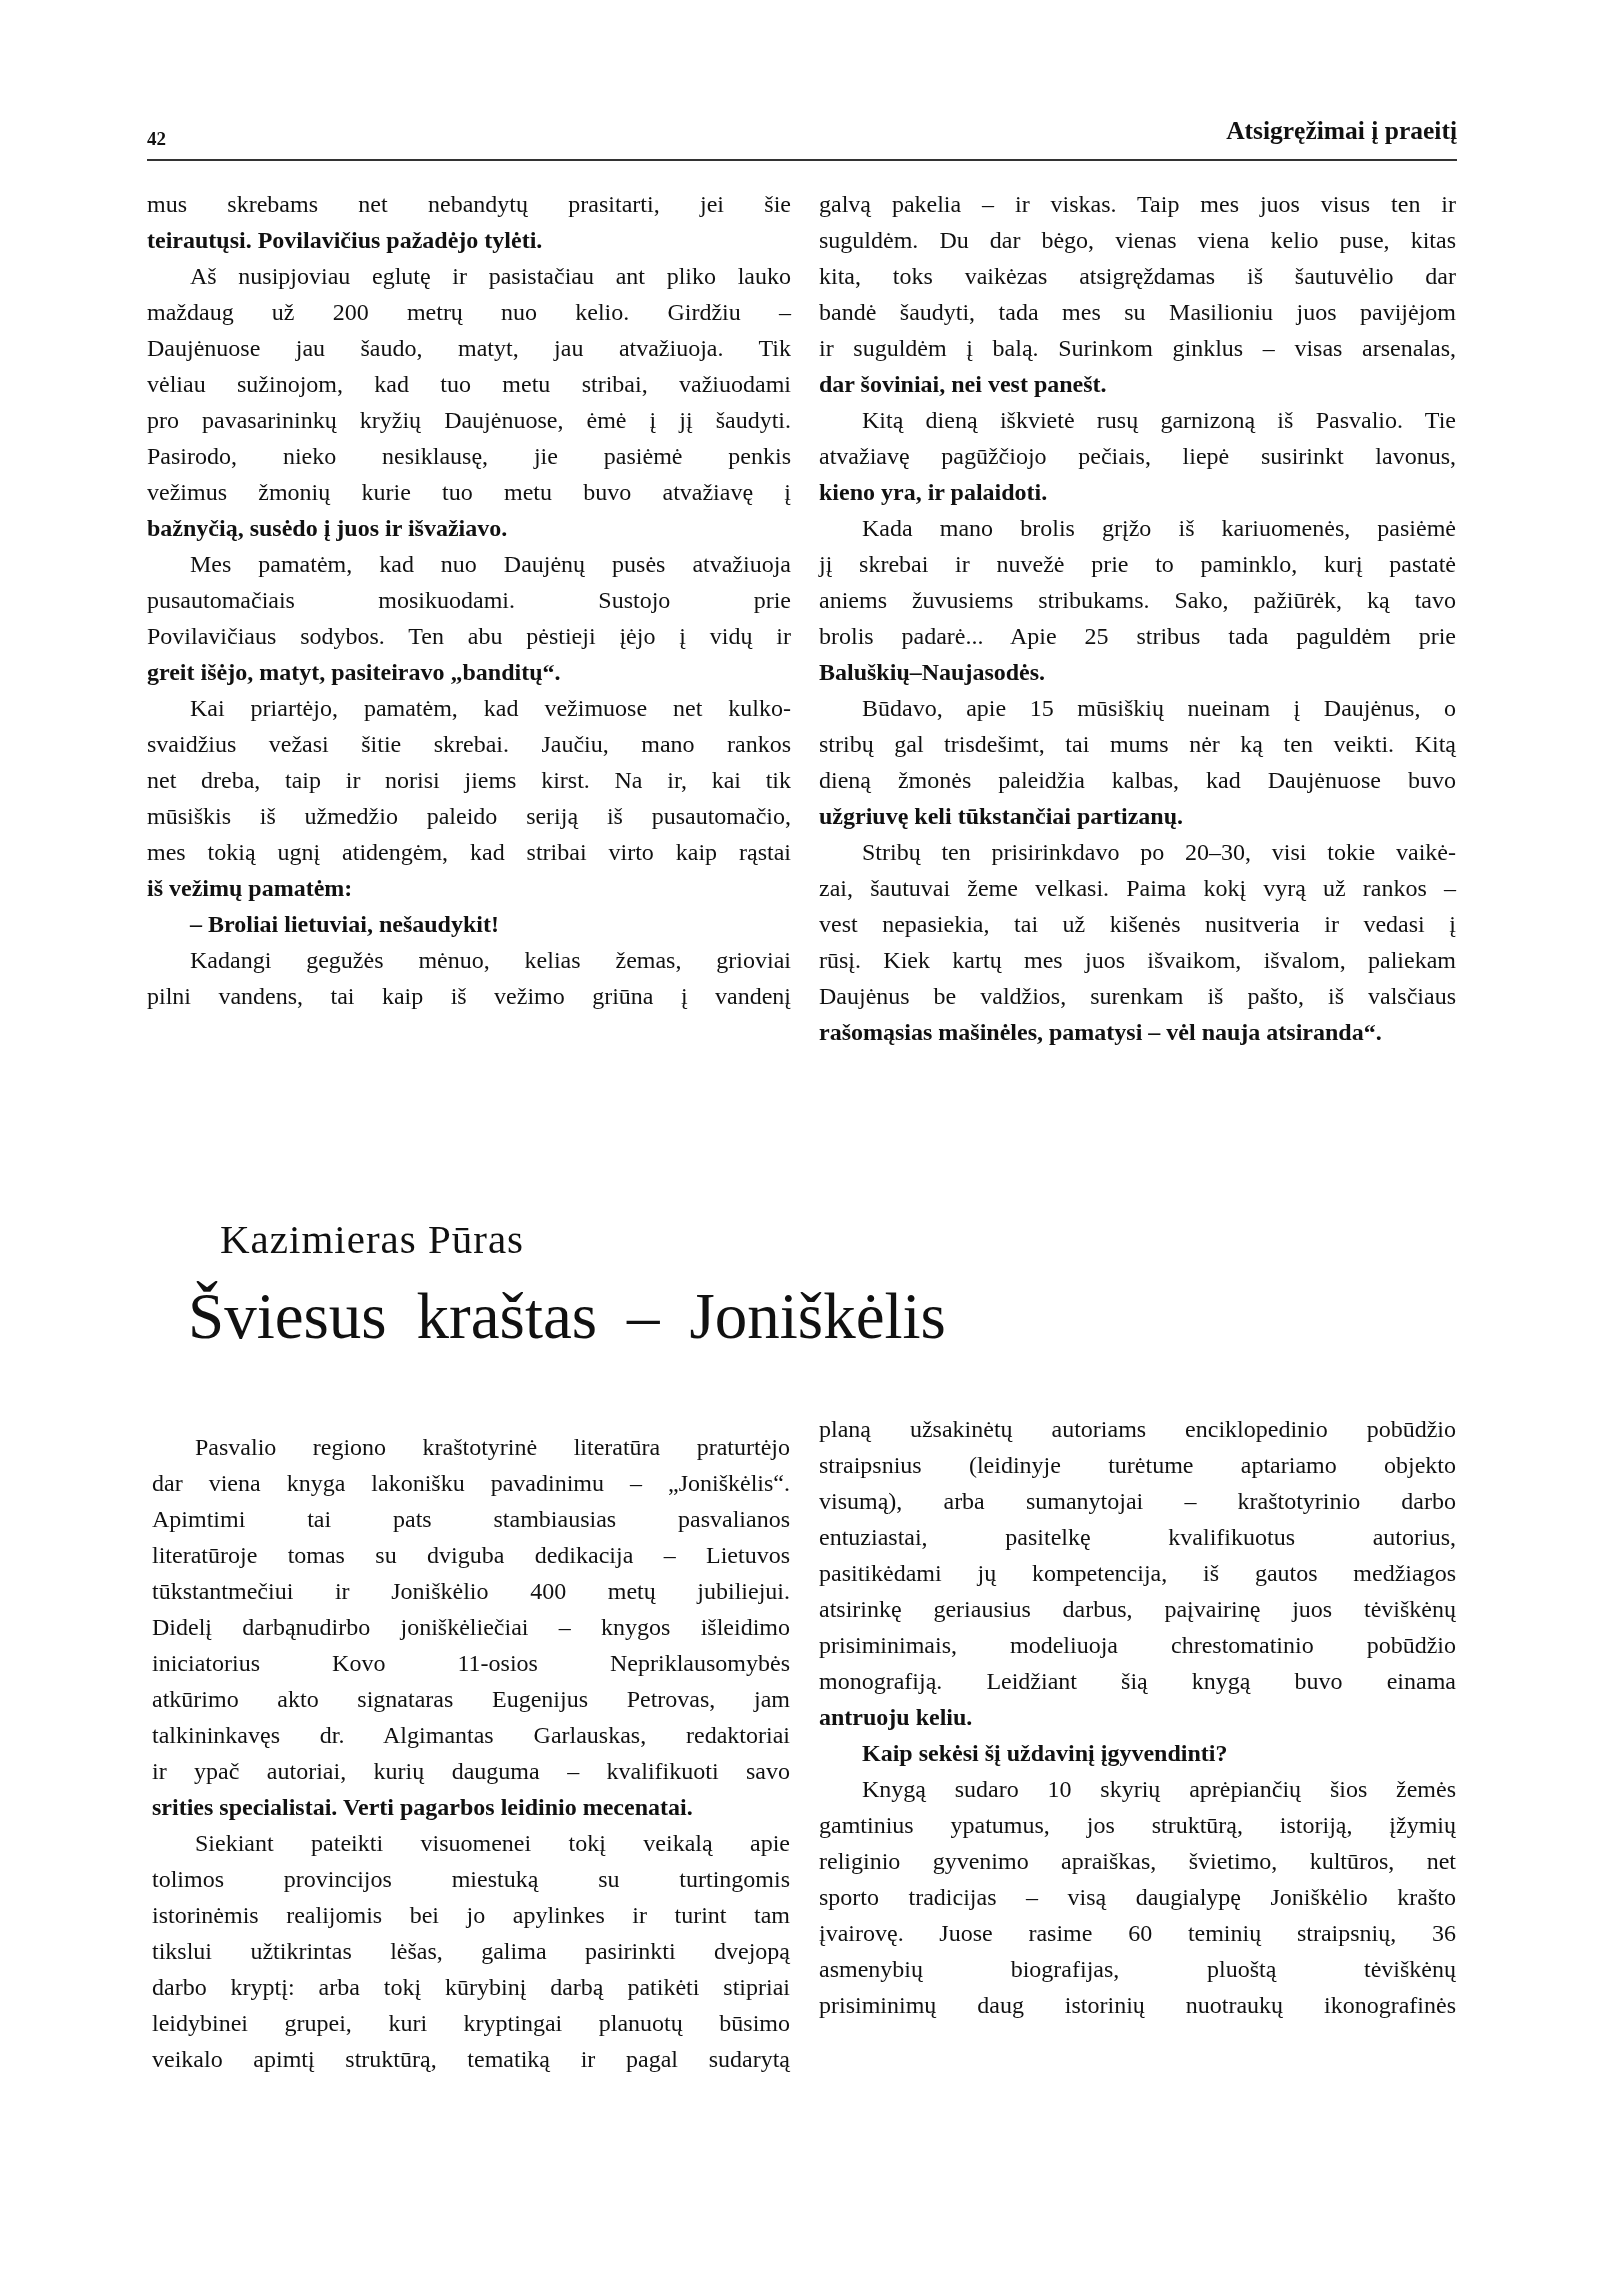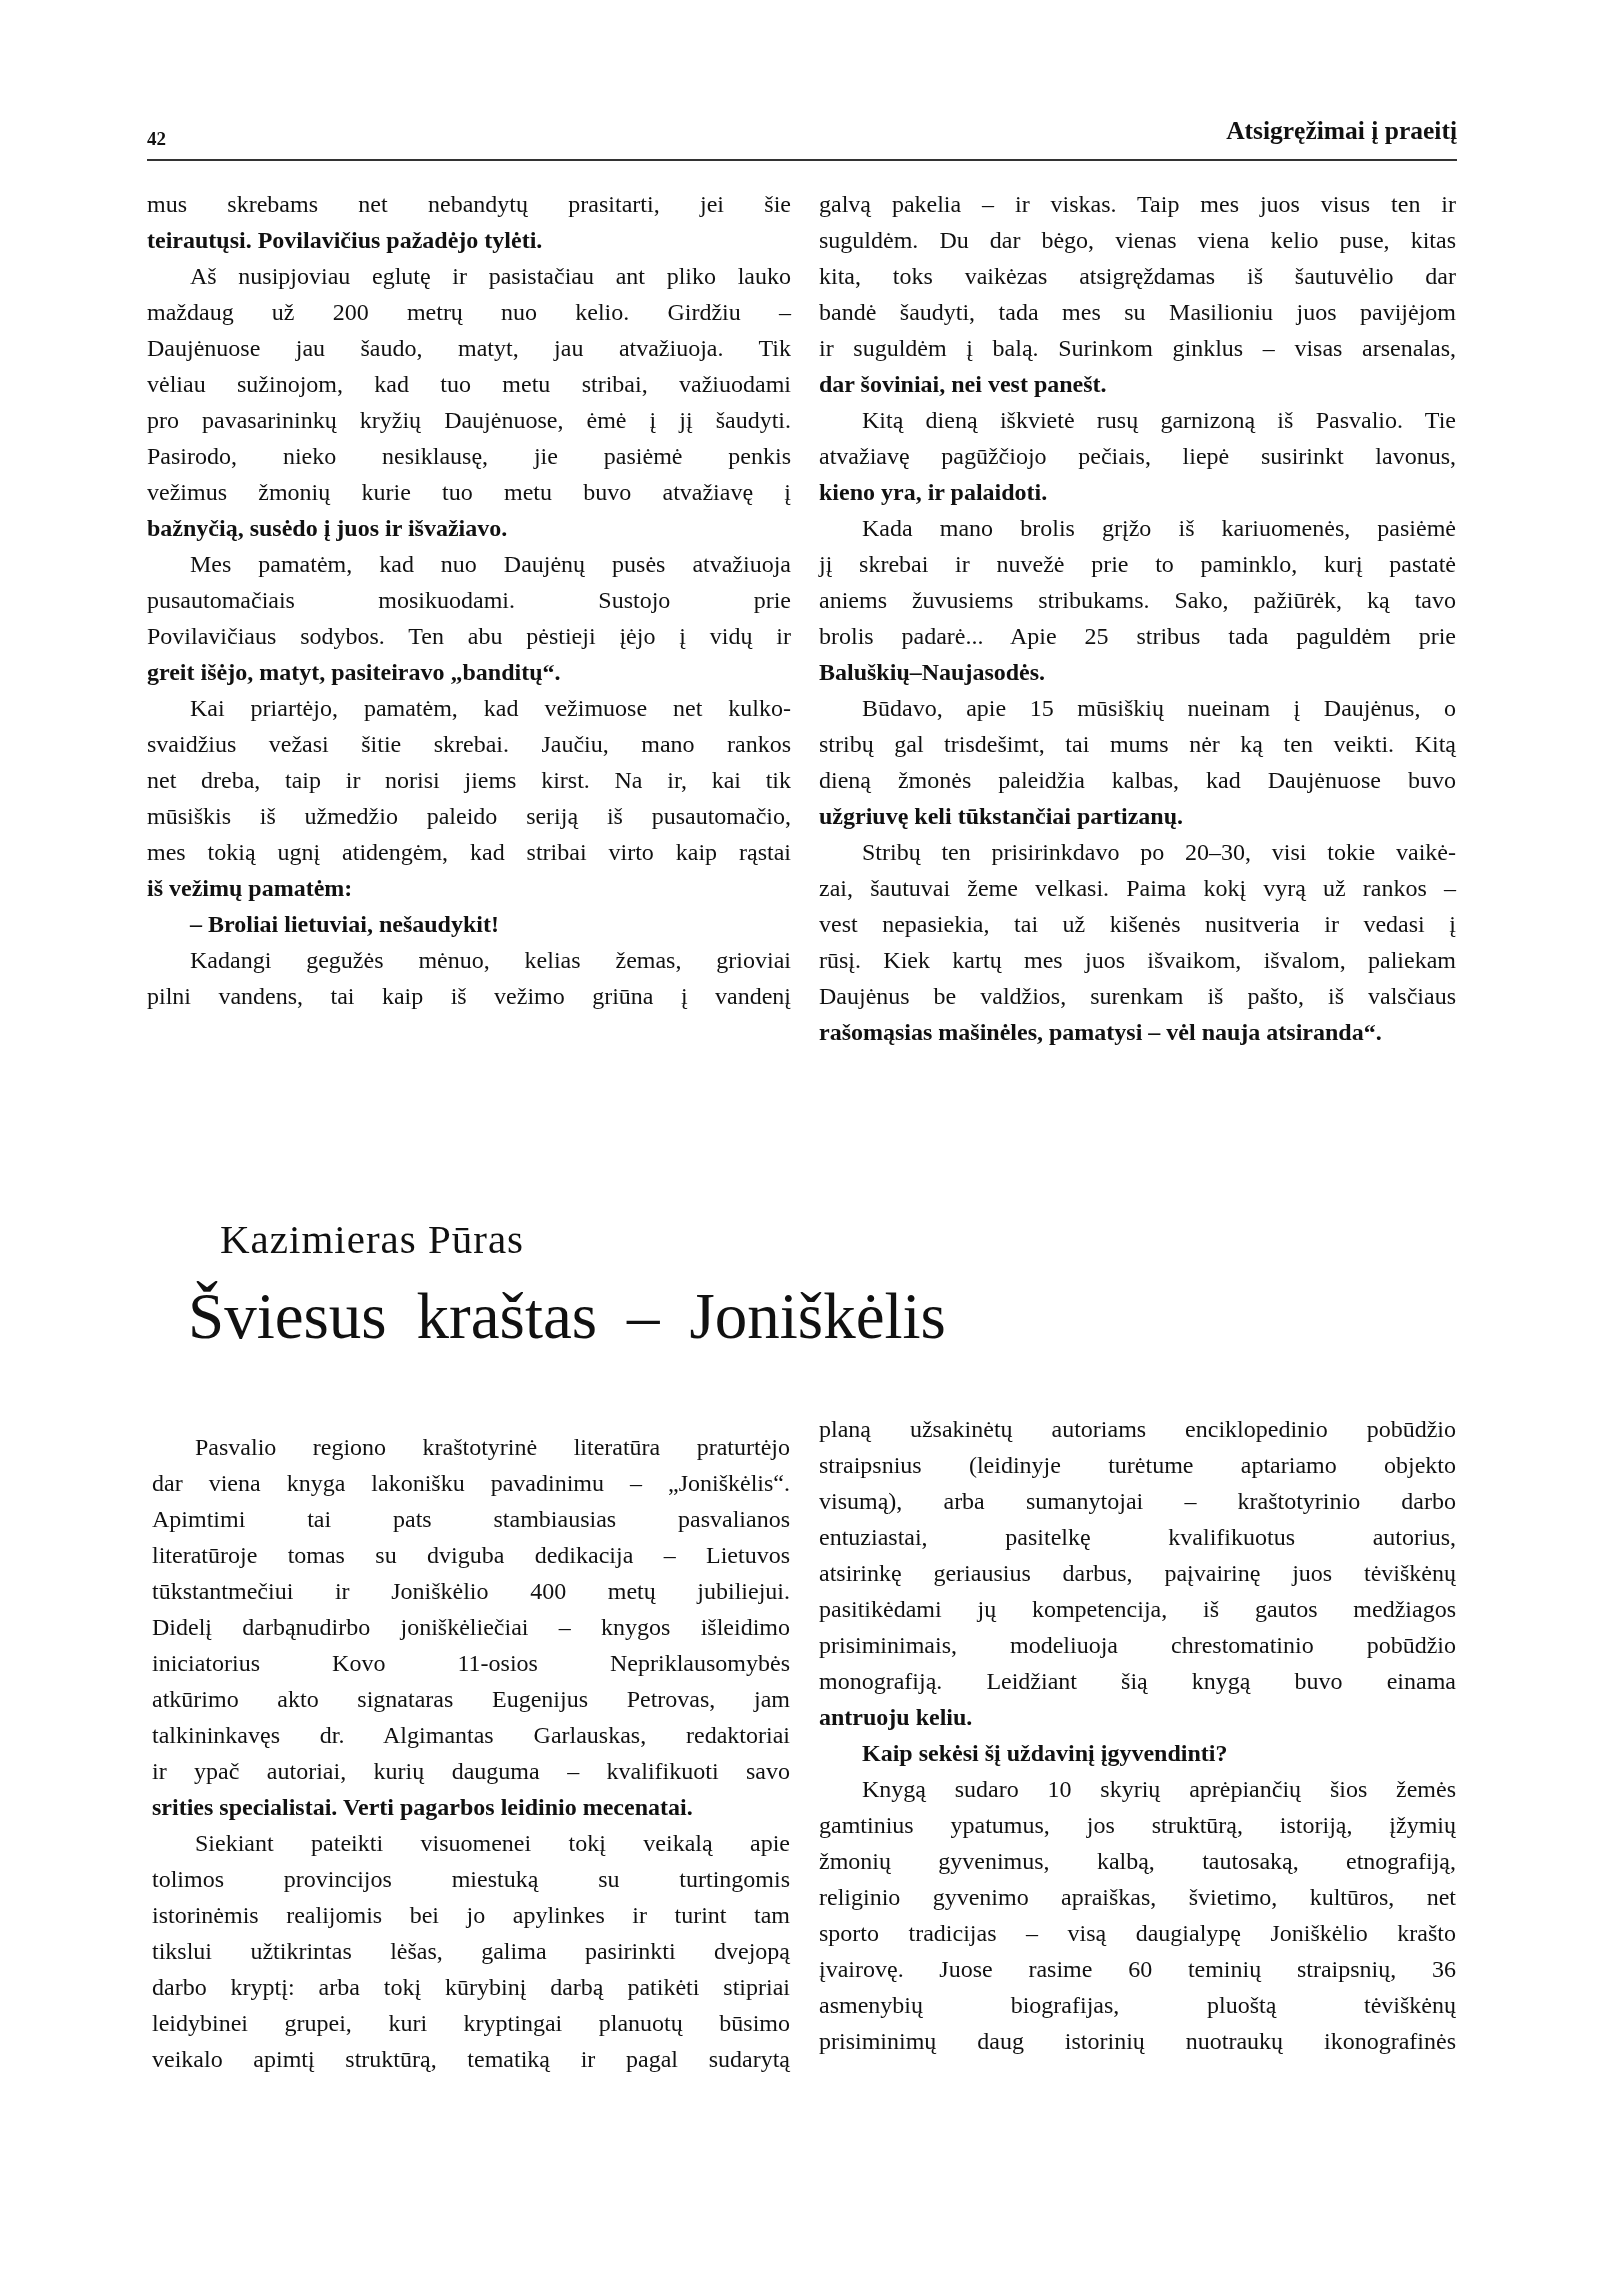--- a/index.html
+++ b/index.html
@@ -95,28 +95,27 @@
     <span class="line">tikslui užtikrintas lėšas, galima pasirinkti dvejopą</span>
     <span class="line">darbo kryptį: arba tokį kūrybinį darbą patikėti stipriai</span>
     <span class="line">leidybinei grupei, kuri kryptingai planuotų būsimo</span>
     <span class="line">veikalo apimtį struktūrą, tematiką ir pagal sudarytą</span>
   </div>
 <div class="col" id="lower-right" style="left:819px; top:1411px; width:637px;">
     <span class="line">planą užsakinėtų autoriams enciklopedinio pobūdžio</span>
     <span class="line">straipsnius (leidinyje turėtume aptariamo objekto</span>
     <span class="line">visumą), arba sumanytojai – kraštotyrinio darbo</span>
     <span class="line">entuziastai, pasitelkę kvalifikuotus autorius,</span>
+    <span class="line">pasitikėdami jų kompetencija, iš gautos medžiagos</span>
     <span class="line">atsirinkę geriausius darbus, paįvairinę juos tėviškėnų</span>
-    <span class="line">pasitikėdami jų kompetencija, iš gautos medžiagos</span>
     <span class="line">prisiminimais, modeliuoja chrestomatinio pobūdžio</span>
     <span class="line">monografiją. Leidžiant šią knygą buvo einama</span>
     <span class="line last">antruoju keliu.</span>
     <span class="line indent last">Kaip sekėsi šį uždavinį įgyvendinti?</span>
     <span class="line indent">Knygą sudaro 10 skyrių aprėpiančių šios žemės</span>
     <span class="line">gamtinius ypatumus, jos struktūrą, istoriją, įžymių</span>
-    <span class="line">žmonių gyvenimus, kalbą, tautosaką, etnografiją,</span>
     <span class="line">religinio gyvenimo apraiškas, švietimo, kultūros, net</span>
     <span class="line">sporto tradicijas – visą daugialypę Joniškėlio krašto</span>
     <span class="line">įvairovę. Juose rasime 60 teminių straipsnių, 36</span>
     <span class="line">asmenybių biografijas, pluoštą tėviškėnų</span>
     <span class="line">prisiminimų daug istorinių nuotraukų ikonografinės</span>
   </div>
 
 
 </body></html>

